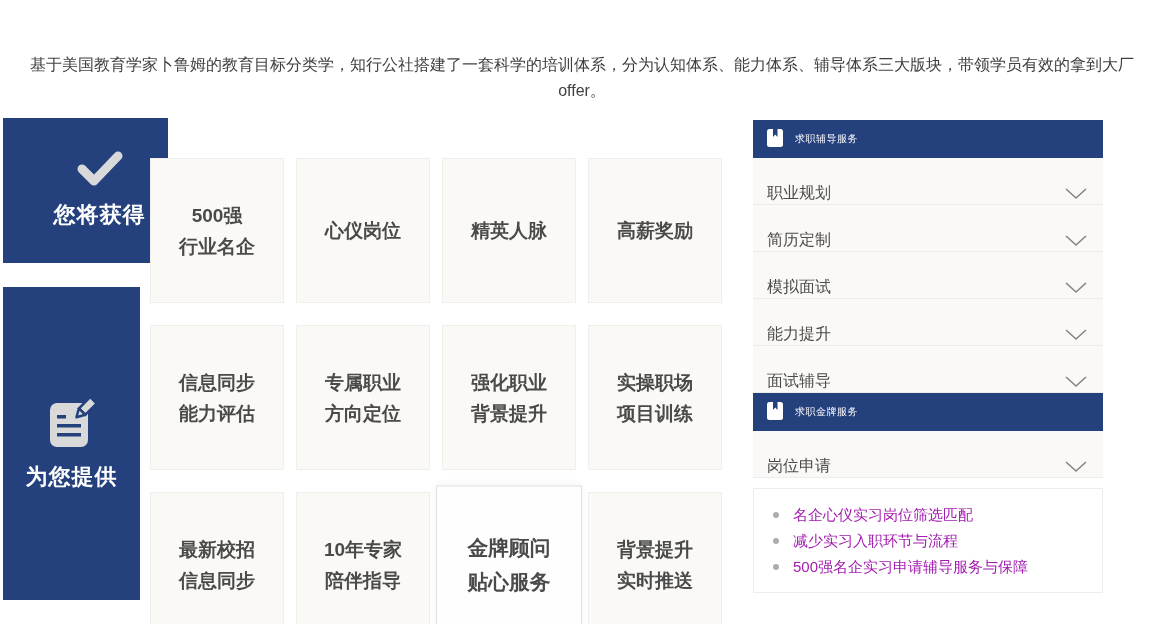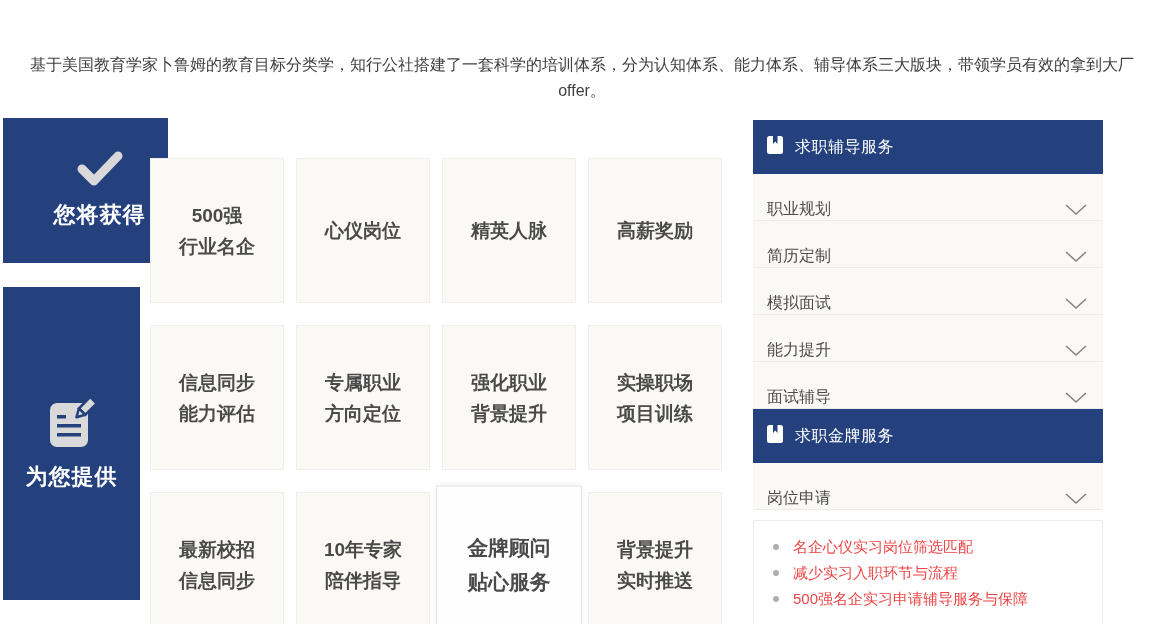--- a/index.html
+++ b/index.html
@@ -41,36 +41,36 @@
     background:#fefefe;border:1px solid #e2e2e0;
     transform:scale(1.09);z-index:2;
     box-shadow:0 0 8px rgba(0,0,0,0.06);
   }
   .card span{display:block;}
 
   
   .panel{position:absolute;left:753px;top:120px;width:350px;}
   .panel-header{
     height:38px;background:#24407d;color:#fff;
-    display:flex;align-items:center;gap:11px;padding:8px 13px;
-    font-size:16px;letter-spacing:0.5px;
+    display:flex;align-items:center;gap:11px;padding:0 13px;
+    font-size:10px;letter-spacing:0.5px;
   }
   .acc-item{
     height:46px;background:#faf9f7;border-bottom:1px solid #ececea;
     display:flex;align-items:flex-end;justify-content:space-between;
     padding:0 15px 0 14px;font-size:16px;color:#4c4c4c;cursor:pointer;
   }
   .acc-label{flex:1;}
   .benefits{
     margin-top:10px;border:1px solid #ececea;background:#ffffff;
     padding:13px 0 12px 0;
   }
   .benefits ul{list-style:none;margin:0;padding:0;}
   .benefits li{
-    position:relative;padding-left:39px;font-size:15px;color:#ef4444;line-height:26px;
+    position:relative;padding-left:39px;font-size:15px;color:#a21caf;line-height:26px;
   }
   .benefits li .dot{
     position:absolute;left:19px;top:10px;width:6px;height:6px;border-radius:50%;
     background:#aeaeae;
   }
 </style>
 </head>
 <body>
 
 <p class="intro">基于美国教育学家卜鲁姆的教育目标分类学，知行公社搭建了一套科学的培训体系，分为认知体系、能力体系、辅导体系三大版块，带领学员有效的拿到大厂offer。</p>

